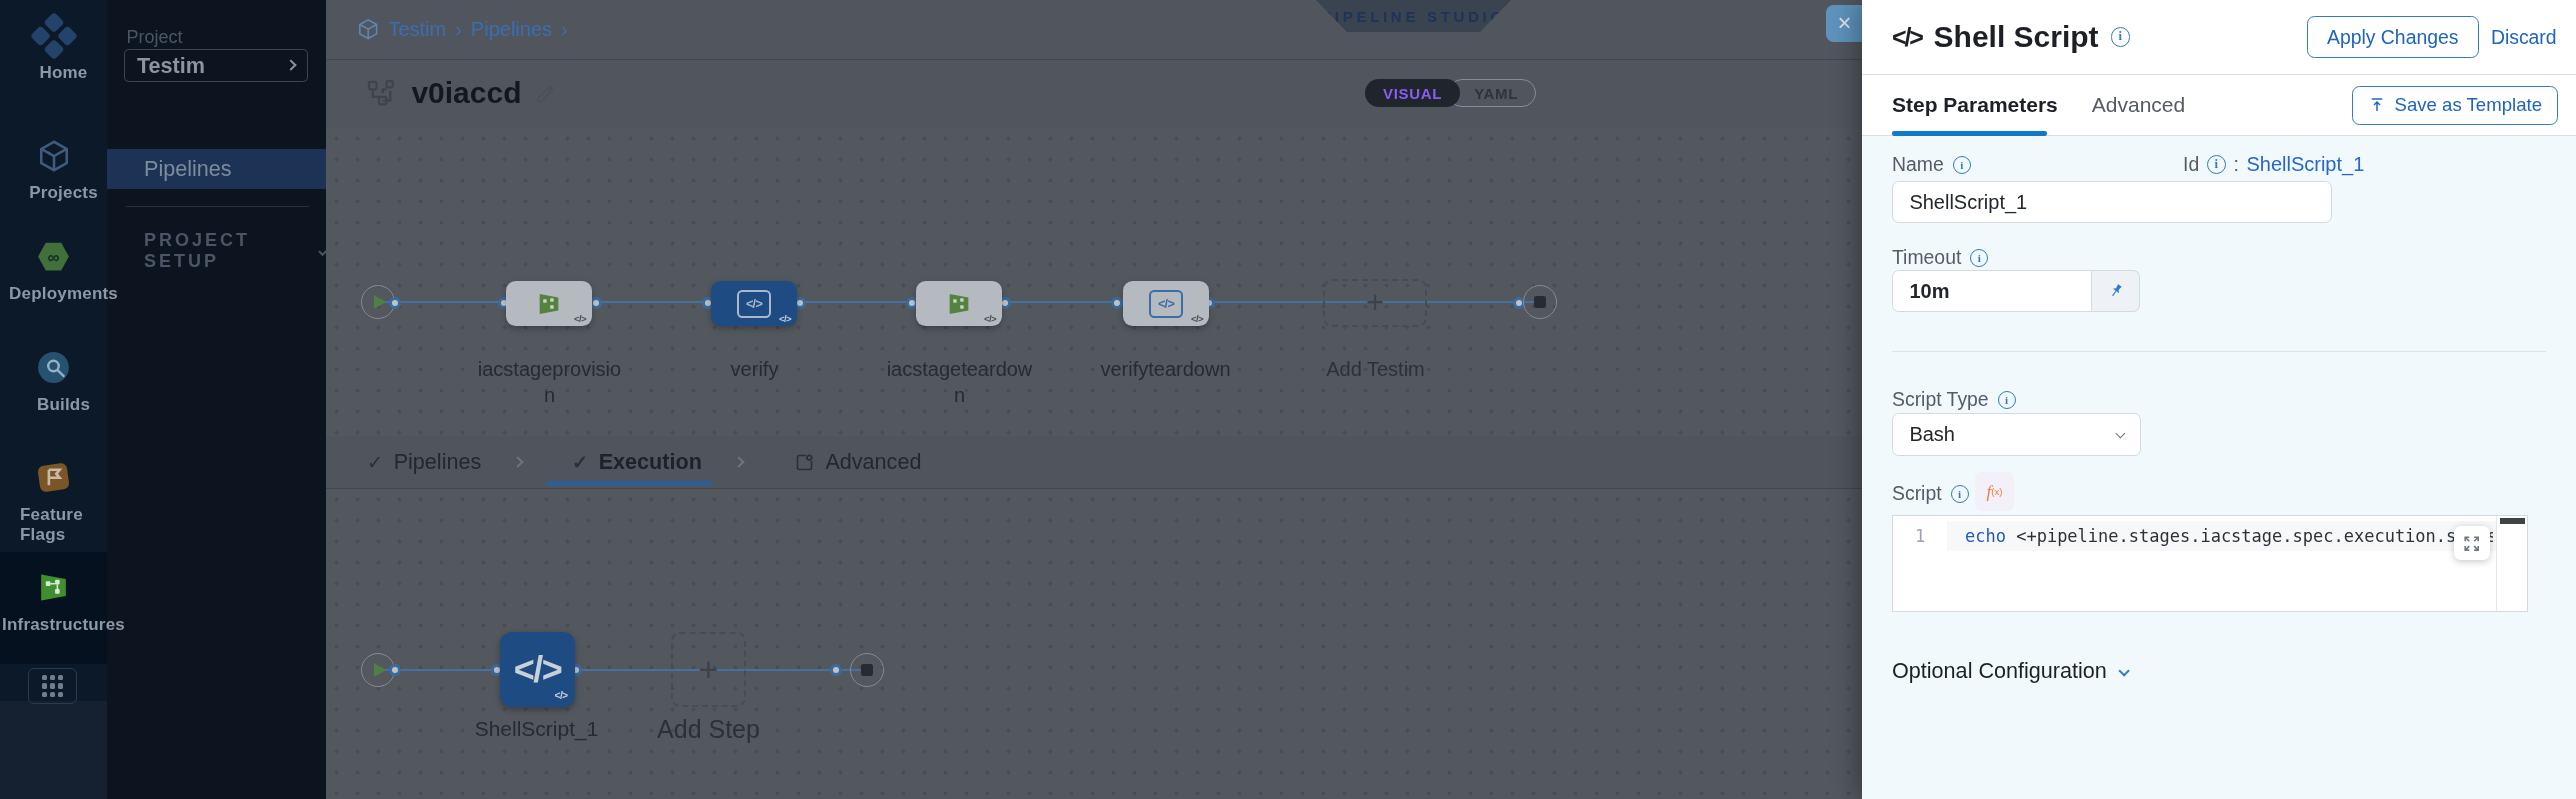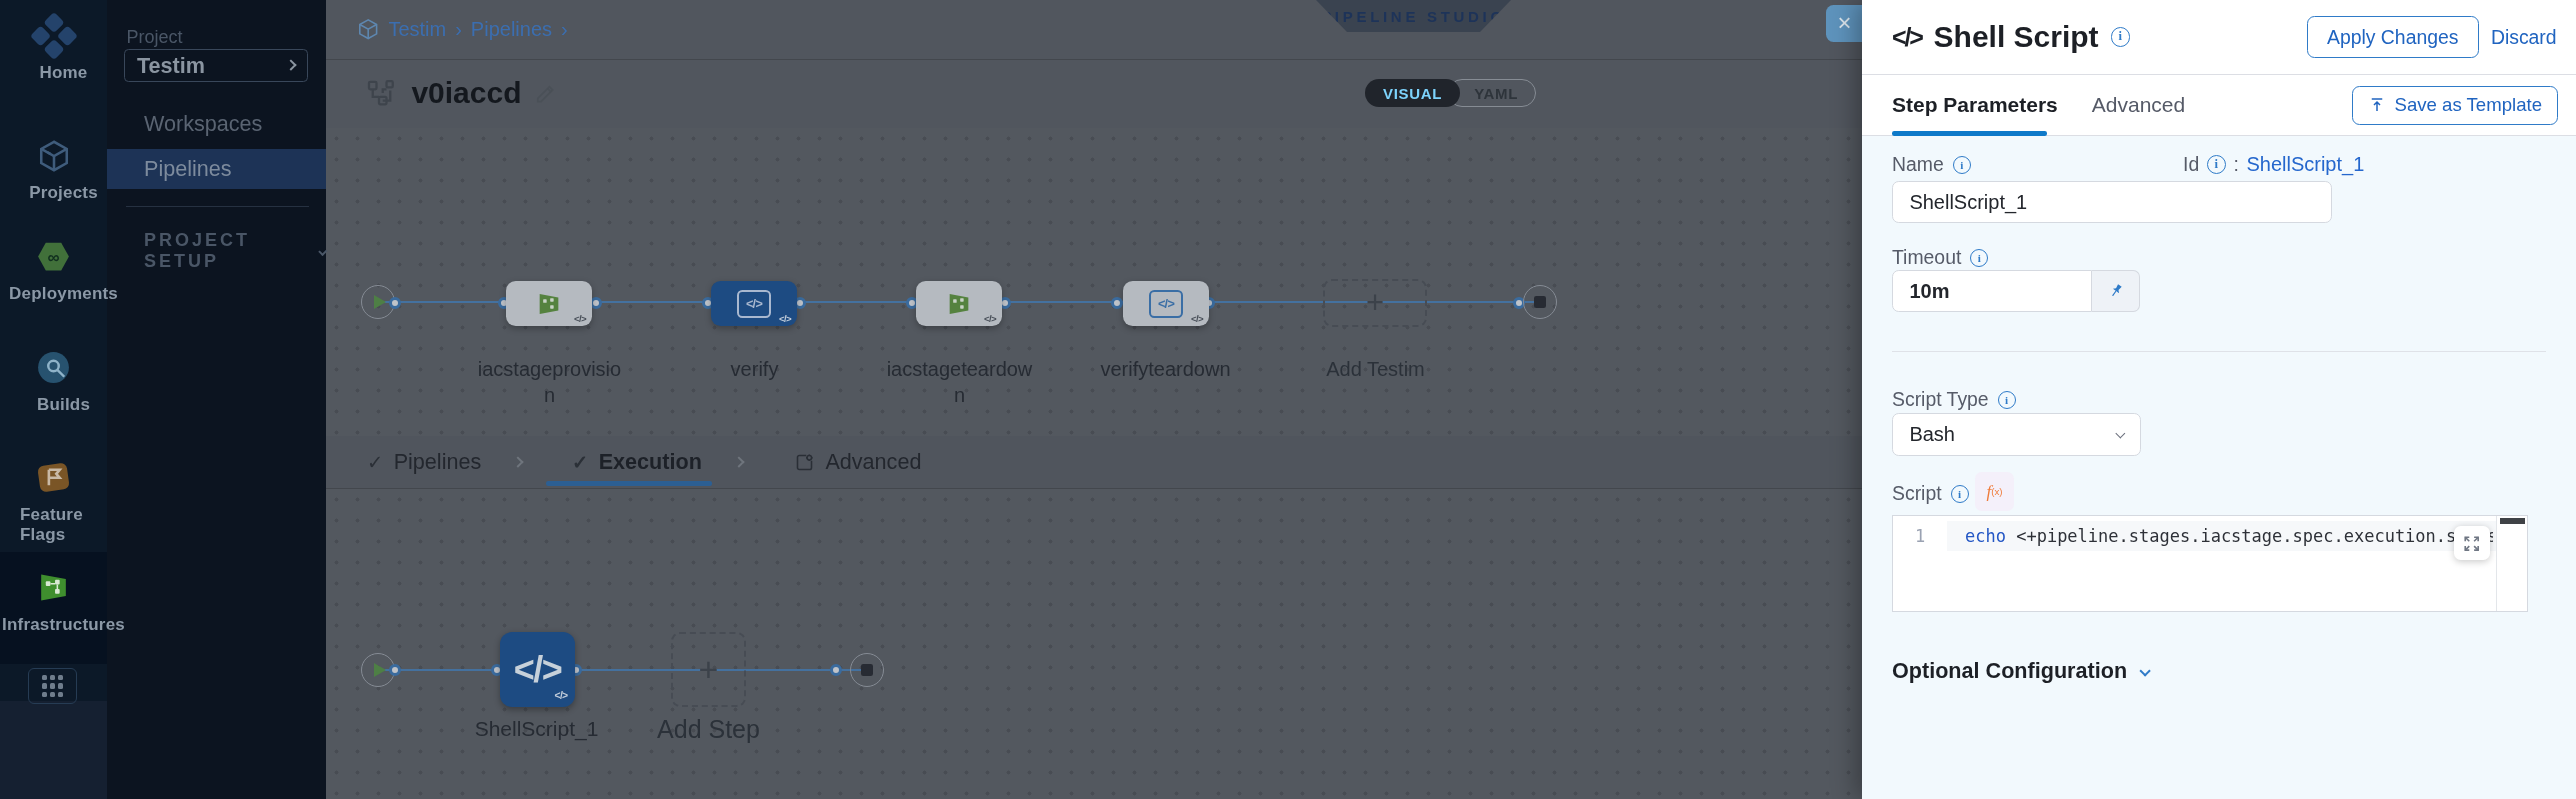--- a/index.html
+++ b/index.html
@@ -39,21 +39,21 @@
   .crumbs { position:absolute; left:31px; top:18px; display:flex; align-items:center; gap:9px; font-size:20px; color:#3b6eb0; }
   .crumbs a { color:#3b6eb0; text-decoration:none; cursor:pointer; }
   .studio-badge { position:absolute; left:990px; top:0; width:195px; height:32px; background:#3a4350;
     clip-path:polygon(0 0,100% 0,calc(100% - 31px) 100%,31px 100%);
     display:flex; align-items:center; justify-content:center; font-size:15px; font-weight:700; letter-spacing:3.7px; color:#1d3359; }
   .hdr-row2 { position:absolute; left:0; top:60px; width:1536px; height:69px; background:#51565e; border-bottom:0.7px solid #45494f; }
   .title-wrap { position:absolute; left:39px; top:16.4px; display:flex; align-items:center; gap:13.4px; }
   .pipe-title { font-size:30px; font-weight:700; color:#14181e; }
   .toggle { position:absolute; left:1039px; top:19.4px; display:flex; align-items:center; }
   .pill { height:28px; border-radius:14px; display:flex; align-items:center; font-size:15px; font-weight:700; letter-spacing:0.7px; cursor:pointer; }
-  .pill.visual { background:#20242b; color:#7dd3fc; padding:0 18px; z-index:2; }
+  .pill.visual { background:#20242b; color:#8b5cf6; padding:0 18px; z-index:2; }
   .pill.yaml { border:0.7px solid #868c94; color:#2e343b; padding:0 16.4px 0 25px; margin-left:-12px; }
 
   .canvas { position:absolute; left:0; width:1536px; background:#53585f;
     background-image:radial-gradient(circle,#484c53 1.9px,transparent 2.1px); background-size:21px 21px; }
   #canvas1 { top:128px; height:308px; }
   #canvas2 { top:489px; height:310px; }
 
   .flow-line { position:absolute; height:2.2px; background:#44719f; }
   .port { position:absolute; width:12px; height:12px; border-radius:50%; background:#bfc3c9; border:3px solid #3a6b9e; }
   .term { position:absolute; width:34px; height:34px; border-radius:50%; border:1.5px solid #858b94; display:flex; align-items:center; justify-content:center; cursor:pointer; }
@@ -128,21 +128,21 @@
   .editor .gutter { position:absolute; left:0; top:9.7px; width:54px; text-align:center;
     font-family:"DejaVu Sans Mono",monospace; font-size:17px; color:#9aa2b2; }
   .editor .code { position:absolute; left:72px; top:9.7px; right:34px; white-space:nowrap; overflow:hidden;
     font-family:"DejaVu Sans Mono",monospace; font-size:17px; color:#2e3138; }
   .editor .kw { color:#2457c5; }
   .editor .ruler { position:absolute; right:30px; top:0; bottom:0; width:0.7px; background:#e3e6ea; }
   .editor .sb-chip { position:absolute; right:2.2px; top:1.5px; width:25px; height:6.7px; background:#3f4246; }
   .expand-btn { position:absolute; right:37px; top:10.4px; width:36px; height:34px; background:#fff; border:none; border-radius:6.7px;
     box-shadow:0 1.5px 7.5px rgba(0,0,0,.2); display:flex; align-items:center; justify-content:center; cursor:pointer; }
   .opt-row { position:absolute; left:30px; top:522px; display:flex; align-items:center; gap:13.4px; cursor:pointer; }
-  .opt-row .txt { font-size:21.6px; font-weight:700; color:#1d2026; }
+  .opt-row .txt { font-size:21.6px; font-weight:400; color:#1d2026; }
   .opt-row .chev { color:#2f7bc8; }
   svg { display:block; }
 </style>
 </head>
 <body>
 
 <aside id="sidebar">
   <div class="module-active-bg"></div>
   <div class="bottom-bg"></div>
 
@@ -229,23 +229,20 @@
         <div></div>
     </div>
   </div>
 </aside>
 
 <nav id="project-panel">
   <div class="pp-label">Project</div>
   <div class="pp-select">
     <span>Testim</span>
     <span class="chev right" style="color:#8b95a1"></span>
-  </div>
-  <div class="pp-item" style="top:104px">
-    <span>Workspaces</span>
   </div>
   <div class="pp-item active" style="top:149px">
     <span>Pipelines</span>
   </div>
   <div class="pp-divider"></div>
   <div class="pp-setup">
     <span>PROJECT SETUP</span>
     <span class="chev down" style="width:6.7px;height:6.7px;border-width:2.2px"></span>
   </div>
 </nav>

